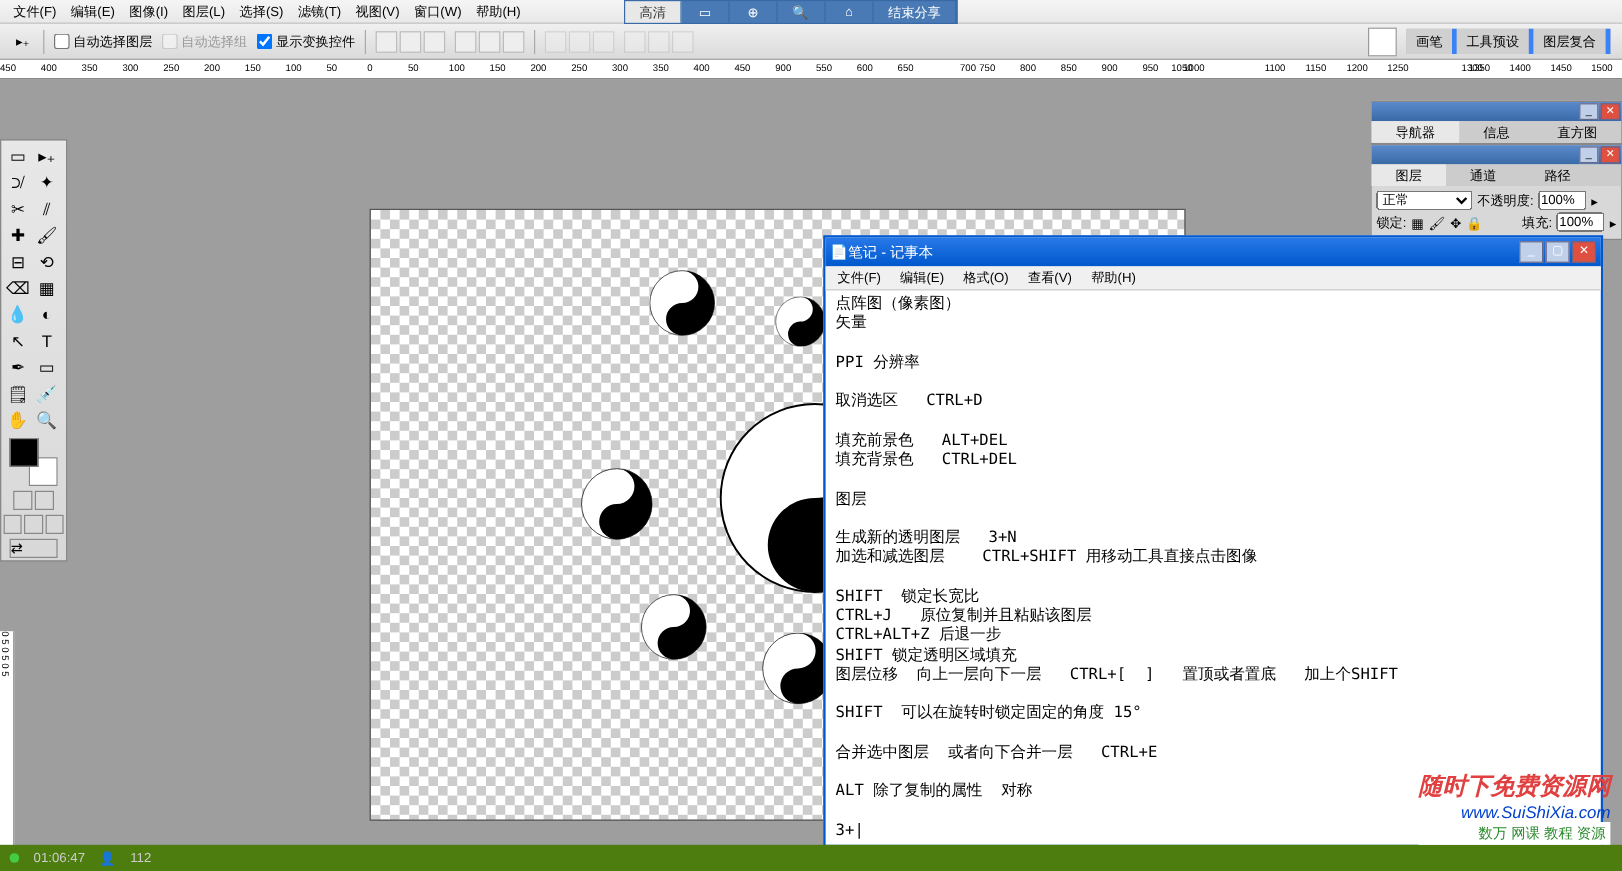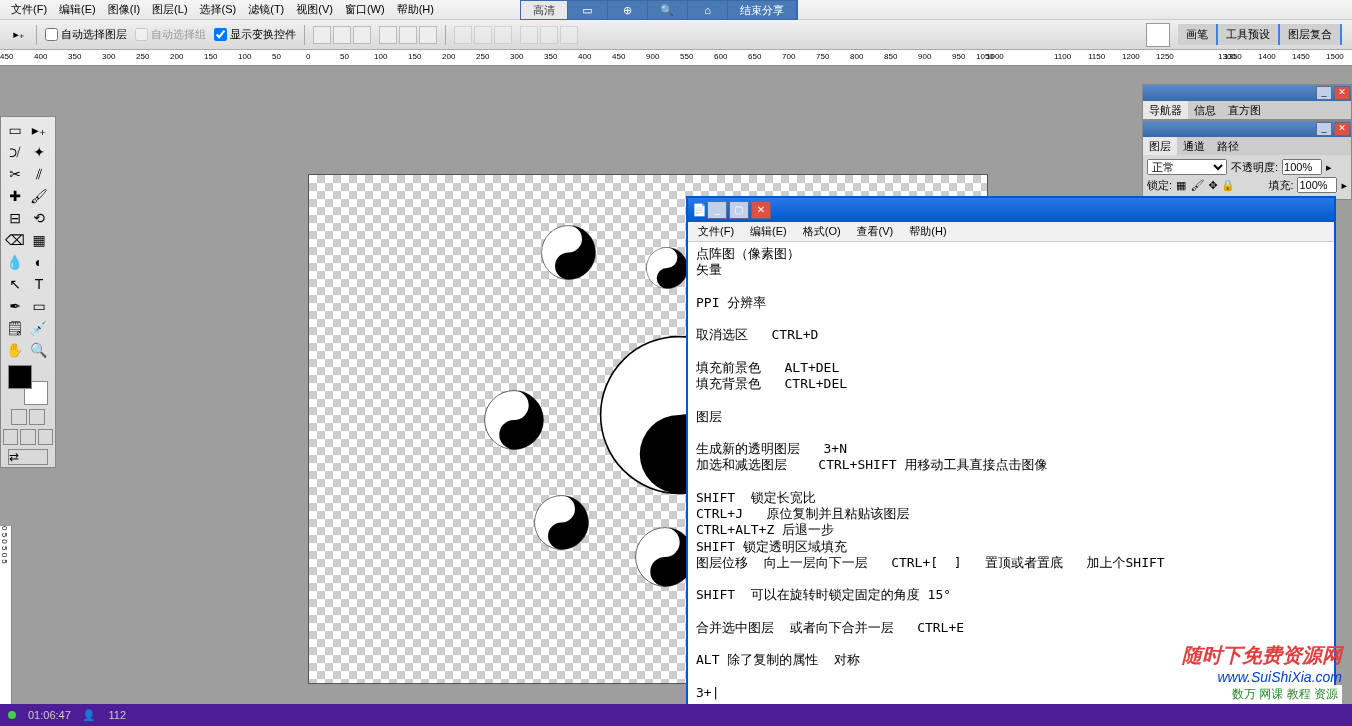--- a/index.html
+++ b/index.html
@@ -17,21 +17,21 @@
     
     
     .options-bar { background: linear-gradient(#f0f0f0, #dadada); height: 30px; display: flex; align-items: center; padding: 0 10px; border-bottom: 1px solid #aaa; gap: 8px; font-size: 11px; }
     .opt-icon { width: 18px; height: 18px; display: inline-flex; align-items: center; justify-content: center; }
     .checkbox-label { display: flex; align-items: center; gap: 3px; }
     .opt-sep { width: 1px; height: 20px; background: #aaa; }
     .opt-btn-group { display: flex; gap: 2px; }
     .opt-btn { width: 18px; height: 18px; border: 1px solid #bbb; background: #eee; }
     .page-icon { width: 24px; height: 24px; border: 1px solid #999; background: #fff; margin-left: auto; }
     .tab-group { display: flex; background: #bbb; }
-    .panel-tab { padding: 3px 8px; font-size: 11px; cursor: pointer; background: #d0d0d0; border-right: 2px solid #3b82f6; }
+    .panel-tab { padding: 3px 8px; font-size: 11px; cursor: pointer; background: #d0d0d0; border-right: 4px solid #3b82f6; }
     
     
     .ruler-h { height: 16px; background: #fff; border-bottom: 1px solid #888; position: relative; overflow: hidden; font-size: 9px; }
     .ruler-h .tick { position: absolute; top: 2px; font-size: 8px; }
     
     
     .workspace { position: relative; height: calc(100% - 66px); background: #9e9e9e; }
     
     
     .toolbox { position: absolute; left: 0; top: 50px; width: 56px; background: linear-gradient(#e8e8e8, #d8d8d8); border: 1px solid #888; padding: 2px; }
@@ -49,40 +49,40 @@
     
     .yinyang { position: absolute; border-radius: 50%; }
     .yinyang svg { width: 100%; height: 100%; }
     
     
     .panel-group { position: absolute; right: 0; background: #d8d8d8; border: 1px solid #888; }
     .panel-titlebar { height: 16px; background: linear-gradient(#5a8acc, #3a6aa5); display: flex; justify-content: flex-end; }
     .win-btn { width: 16px; height: 14px; background: #c0d0e8; border: 1px solid #668; margin: 1px; font-size: 9px; text-align: center; cursor: pointer; }
     .win-btn.close { background: #e05040; color: #fff; }
     .panel-tabs { display: flex; background: #ccc; height: 18px; font-size: 11px; }
-    .ptab { padding: 2px 6px; cursor: pointer; }
+    .ptab { padding: 2px 20px; cursor: pointer; }
     .ptab.active { background: #e8e8e8; }
     .panel-body { padding: 4px; font-size: 11px; }
-    .panel-row { display: flex; align-items: center; gap: 4px; margin-bottom: 2px; }
+    .panel-row { display: flex; align-items: flex-end; gap: 4px; margin-bottom: 2px; }
     .panel-row select, .panel-row input { font-size: 11px; }
     .panel-row input[type="text"] { width: 40px; }
     
     
     .notepad { position: absolute; left: 686px; top: 196px; width: 650px; height: 510px; background: #fff; border: 2px solid #0058cc; }
     .notepad-title { height: 24px; background: linear-gradient(#2878e8, #0058cc); color: #fff; display: flex; align-items: center; padding: 0 4px; font-size: 12px; }
     .notepad-title-text { flex: 1; }
     .notepad-btns { display: flex; gap: 2px; }
     .np-btn { width: 20px; height: 18px; background: #c0d0e8; border: 1px solid #668; font-size: 10px; text-align: center; cursor: pointer; line-height: 16px; }
     .np-btn.close { background: #e05040; color: #fff; }
     .notepad-menu { height: 20px; background: #f0f0f0; display: flex; align-items: center; padding: 0 4px; border-bottom: 1px solid #ccc; font-size: 11px; gap: 4px; }
     .np-menu-item { padding: 2px 6px; cursor: pointer; }
     .notepad-content { padding: 4px 8px; font-family: "SimSun", monospace; font-size: 13px; line-height: 1.25; white-space: pre-wrap; overflow-y: auto; height: calc(100% - 44px); }
     
     
-    .status-bar { position: absolute; bottom: 0; left: 0; width: 100%; height: 22px; background: #4c1d95; color: #ccc; display: flex; align-items: center; padding: 0 8px; font-size: 11px; gap: 12px; }
+    .status-bar { position: absolute; bottom: 0; left: 0; width: 100%; height: 22px; background: #4d7c0f; color: #ccc; display: flex; align-items: center; padding: 0 8px; font-size: 11px; gap: 12px; }
     .status-rec { width: 8px; height: 8px; background: #4c4; border-radius: 50%; }
     
     
     .watermark { position: absolute; bottom: 22px; right: 10px; text-align: right; }
     .watermark .line1 { color: #e04040; font-size: 20px; font-weight: bold; font-style: italic; }
     .watermark .line2 { color: #0040cc; font-size: 14px; font-weight: normal; font-style: italic; }
     .watermark .line3 { color: #2a8a2a; font-size: 12px; background: #fff; padding: 1px 4px; }
     
     
     .feather { position: absolute; left: 5px; top: 70px; width: 40px; height: 40px; }
@@ -173,21 +173,21 @@
     <span class="tick" style="left: 442px;">200</span>
     <span class="tick" style="left: 476px;">250</span>
     <span class="tick" style="left: 510px;">300</span>
     <span class="tick" style="left: 544px;">350</span>
     <span class="tick" style="left: 578px;">400</span>
     <span class="tick" style="left: 612px;">450</span>
     <span class="tick" style="left: 646px;">900</span>
     <span class="tick" style="left: 680px;">550</span>
     <span class="tick" style="left: 714px;">600</span>
     <span class="tick" style="left: 748px;">650</span>
-    <span class="tick" style="left: 782px;">700</span>
+    <span class="tick" style="left: 800px;">700</span>
     <span class="tick" style="left: 816px;">750</span>
     <span class="tick" style="left: 850px;">800</span>
     <span class="tick" style="left: 884px;">850</span>
     <span class="tick" style="left: 918px;">900</span>
     <span class="tick" style="left: 952px;">950</span>
     <span class="tick" style="left: 986px;">1000</span>
     <span class="tick" style="left: 976px;">1050</span>
     <span class="tick" style="left: 1054px;">1100</span>
     <span class="tick" style="left: 1088px;">1150</span>
     <span class="tick" style="left: 1122px;">1200</span>
@@ -353,20 +353,21 @@
         <span>▸</span>
       </div>
     </div>
   </div>
 
 </div>
 
 <div class="notepad">
   <div class="notepad-title">
     <span>📄</span>
+    <span class="notepad-title-text">笔记 - 记事本</span>
     <div class="notepad-btns">
       <div class="np-btn">_</div>
       <div class="np-btn">▢</div>
       <div class="np-btn close">✕</div>
     </div>
   </div>
   <div class="notepad-menu">
     <span class="np-menu-item">文件(F)</span>
     <span class="np-menu-item">编辑(E)</span>
     <span class="np-menu-item">格式(O)</span>

